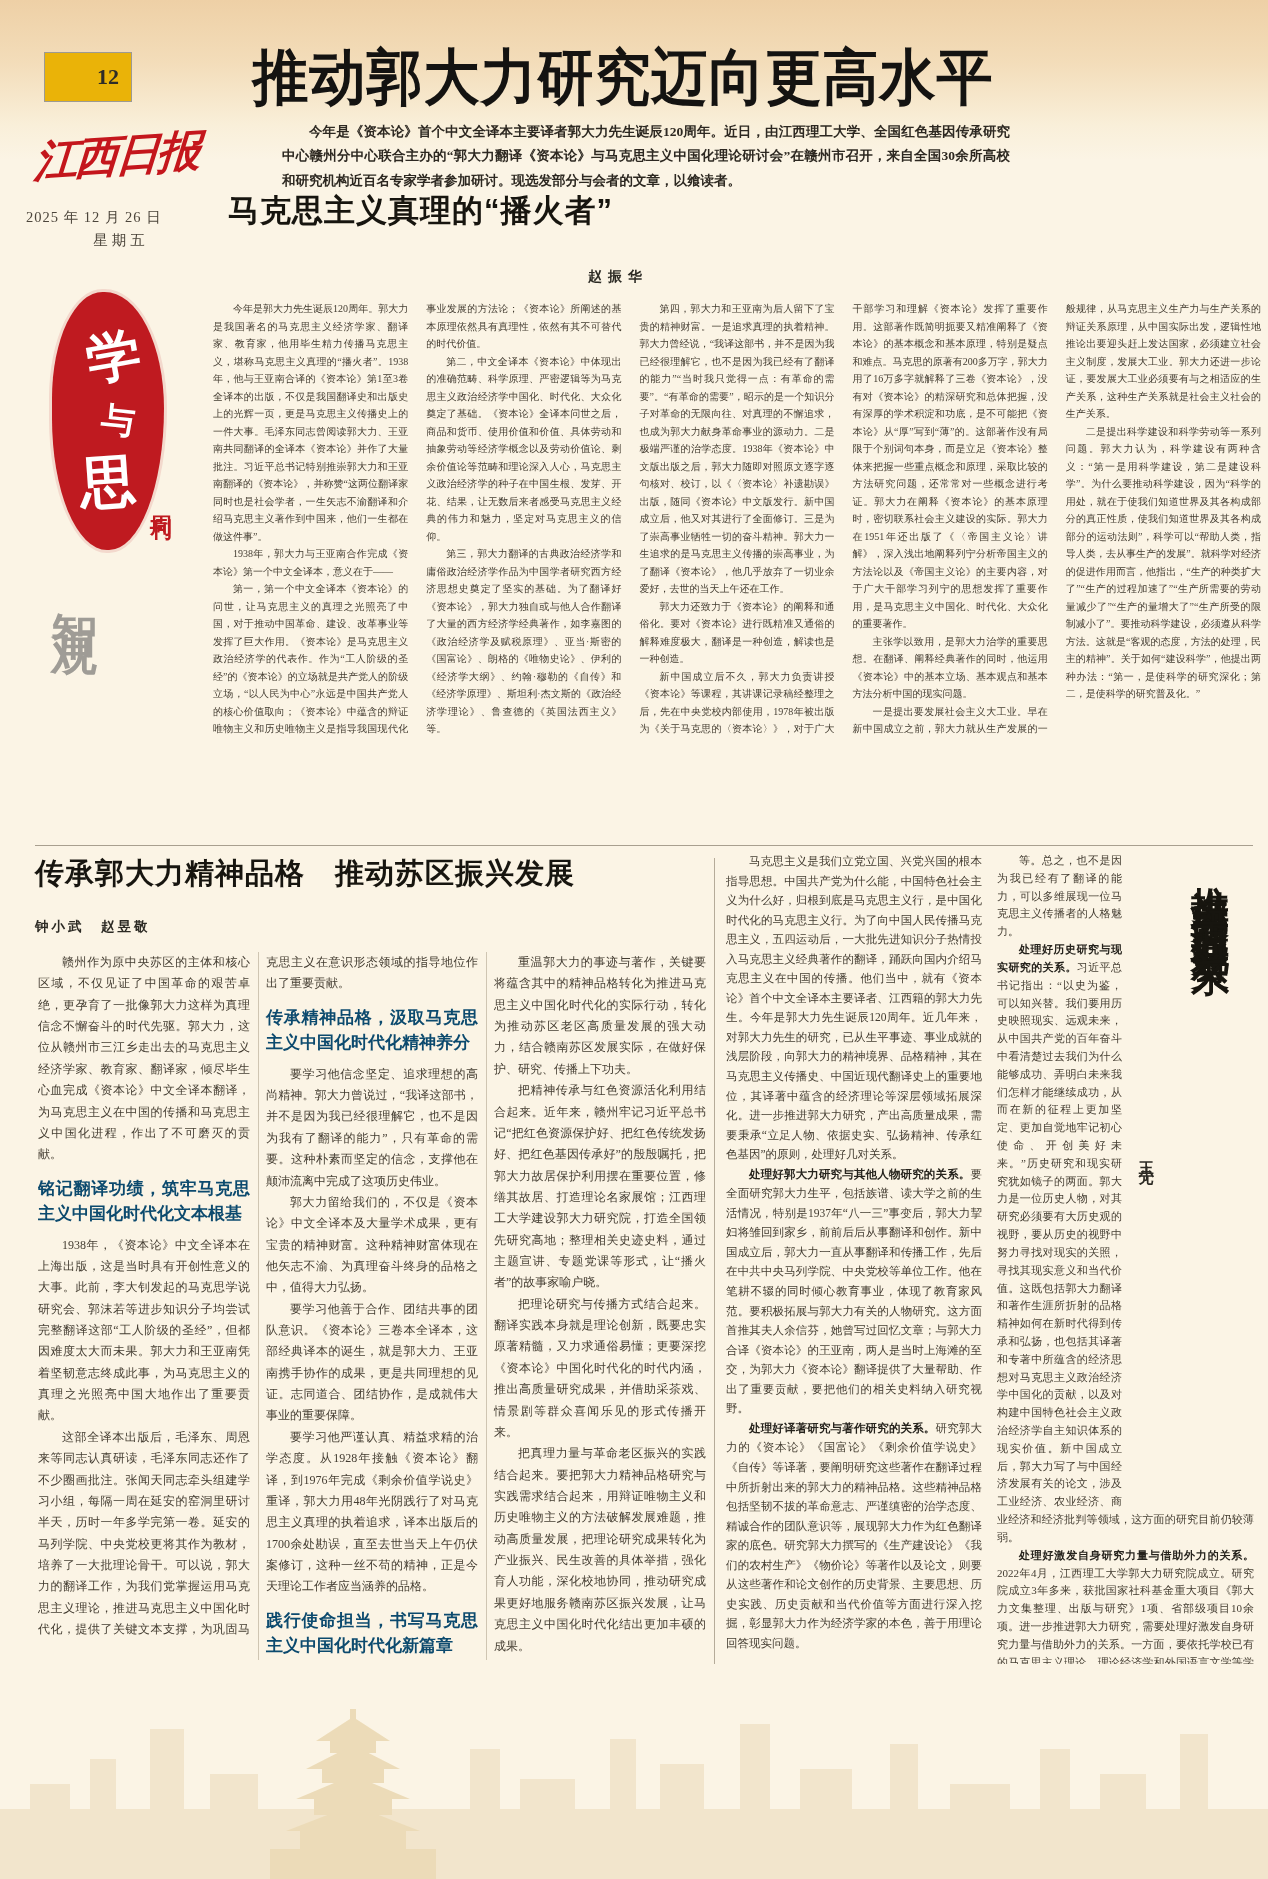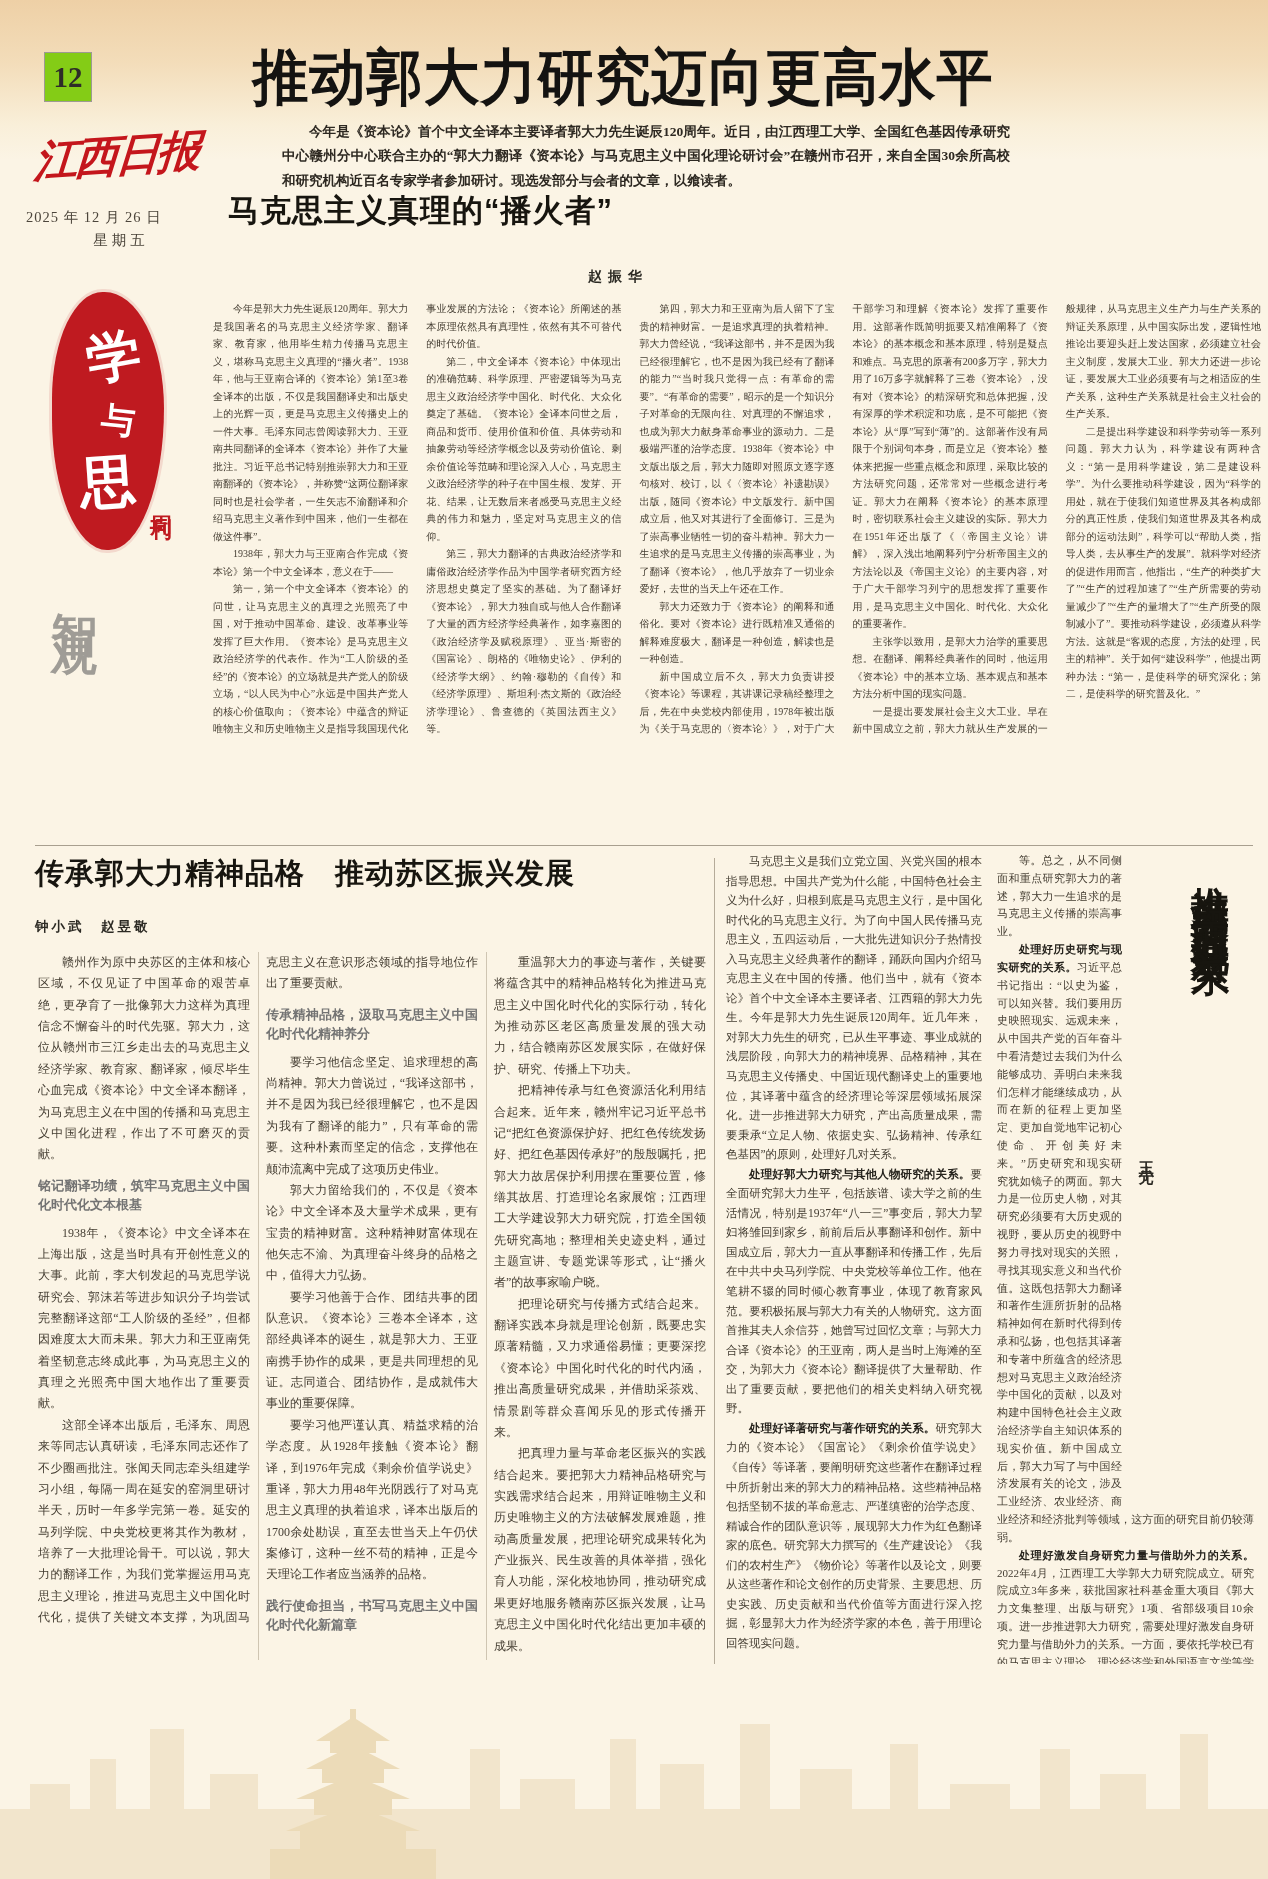--- a/index.html
+++ b/index.html
@@ -7,23 +7,23 @@
   #paper{
     position:relative;width:1268px;height:1879px;margin:0 auto;
     background:#fbf4e5;overflow:hidden;
     font-family:"Liberation Serif","DejaVu Serif",serif;color:#3a342c;
   }
   #topband{position:absolute;left:0;top:0;width:1268px;height:160px;
     background:linear-gradient(180deg,#eed0a6 0%,#f3ddba 40%,#f9efd9 78%,#fbf4e5 100%);}
   .sans{font-family:"Liberation Sans","DejaVu Sans",sans-serif;}
 
   
-  #pagenum{position:absolute;left:44px;top:52px;width:46px;height:48px;background:#84cc16;
+  #pagenum{position:absolute;left:44px;top:52px;width:46px;height:48px;background:#eab308;
     border:1px solid #9d9a92;display:flex;align-items:center;justify-content:center;
-    font-size:29px;font-weight:bold;color:#2e2c28;}
+    font-size:22px;font-weight:bold;color:#2e2c28;padding-left:40px;}
   #headline{position:absolute;left:228px;top:38px;width:790px;text-align:center;
     font-size:56px;font-weight:900;letter-spacing:1px;color:#141311;white-space:nowrap;
     transform:scaleY(1.08);transform-origin:top;}
   #masthead{position:absolute;left:34px;top:126px;width:190px;
     font-size:44px;font-weight:900;color:#c4161c;letter-spacing:-3px;white-space:nowrap;
     transform:rotate(-4deg) skewX(-8deg);font-style:italic;}
   #dateblock{position:absolute;left:26px;top:208px;width:190px;text-align:left;
     font-size:14.5px;color:#4c453b;letter-spacing:1px;}
   #dateblock .d2{text-align:center;margin-top:4px;letter-spacing:4px;}
 
@@ -49,21 +49,21 @@
   #a1-title{position:absolute;left:228px;top:190px;width:780px;text-align:left;
     font-size:31px;font-weight:900;color:#17150f;letter-spacing:1px;}
   #a1-byline{position:absolute;left:228px;top:268px;width:780px;text-align:center;
     font-size:14px;font-weight:700;letter-spacing:6px;color:#2c2a24;}
   #a1-body{position:absolute;left:206px;top:300px;width:1048px;height:534px;overflow:hidden;
     column-count:5;column-gap:18px;
     font-size:10px;line-height:1.75;text-align:justify;color:#433c31;margin-left:7px;}
   .body p{margin:0;text-indent:2em;}
   .body p b{font-family:"Liberation Sans","DejaVu Sans",sans-serif;color:#26231d;}
   .body h4.subhead{font-family:"Liberation Sans","DejaVu Sans",sans-serif;
-    font-size:13px;font-weight:800;color:#737373;margin:10px 0 8px;text-indent:0;line-height:1.5;}
+    font-size:17px;font-weight:800;color:#0c4a6e;margin:10px 0 8px;text-indent:0;line-height:1.5;}
 
   
   .hrule{position:absolute;height:1px;background:#a89f8f;}
   .vrule{position:absolute;width:1px;background:#b5ab99;}
 
   
   #a2-title{position:absolute;left:35px;top:854px;width:672px;text-align:left;
     font-size:29px;font-weight:900;color:#17150f;letter-spacing:1px;white-space:nowrap;}
   #a2-byline{position:absolute;left:35px;top:918px;width:672px;
     font-size:13.5px;font-weight:700;letter-spacing:3px;color:#2c2a24;}
@@ -156,21 +156,21 @@
         <p>马克思主义是我们立党立国、兴党兴国的根本指导思想。中国共产党为什么能，中国特色社会主义为什么好，归根到底是马克思主义行，是中国化时代化的马克思主义行。为了向中国人民传播马克思主义，五四运动后，一大批先进知识分子热情投入马克思主义经典著作的翻译，踊跃向国内介绍马克思主义在中国的传播。他们当中，就有《资本论》首个中文全译本主要译者、江西籍的郭大力先生。今年是郭大力先生诞辰120周年。近几年来，对郭大力先生的研究，已从生平事迹、事业成就的浅层阶段，向郭大力的精神境界、品格精神，其在马克思主义传播史、中国近现代翻译史上的重要地位，其译著中蕴含的经济理论等深层领域拓展深化。进一步推进郭大力研究，产出高质量成果，需要秉承“立足人物、依据史实、弘扬精神、传承红色基因”的原则，处理好几对关系。</p>
         <p><b>处理好郭大力研究与其他人物研究的关系。</b>要全面研究郭大力生平，包括族谱、读大学之前的生活情况，特别是1937年“八一三”事变后，郭大力挈妇将雏回到家乡，前前后后从事翻译和创作。新中国成立后，郭大力一直从事翻译和传播工作，先后在中共中央马列学院、中央党校等单位工作。他在笔耕不辍的同时倾心教育事业，体现了教育家风范。要积极拓展与郭大力有关的人物研究。这方面首推其夫人余信芬，她曾写过回忆文章；与郭大力合译《资本论》的王亚南，两人是当时上海滩的至交，为郭大力《资本论》翻译提供了大量帮助、作出了重要贡献，要把他们的相关史料纳入研究视野。</p>
         <p><b>处理好译著研究与著作研究的关系。</b>研究郭大力的《资本论》《国富论》《剩余价值学说史》《自传》等译著，要阐明研究这些著作在翻译过程中所折射出来的郭大力的精神品格。这些精神品格包括坚韧不拔的革命意志、严谨缜密的治学态度、精诚合作的团队意识等，展现郭大力作为红色翻译家的底色。研究郭大力撰写的《生产建设论》《我们的农村生产》《物价论》等著作以及论文，则要从这些著作和论文创作的历史背景、主要思想、历史实践、历史贡献和当代价值等方面进行深入挖掘，彰显郭大力作为经济学家的本色，善于用理论回答现实问题。</p>
       </div>
     <div id="a3-colB" class="body">
       <div id="a3-titlestrip">
         <div id="a3-vtitle">推进郭大力研究需处理好几对关系</div>
         <div id="a3-byline">王小元</div>
       </div>
       <div id="a3-colB-flow">
-          <p>等。总之，从不同侧面和重点研究郭大力的著述，郭大力一生追求的是马克思主义传播的崇高事业。</p>
+          <p>等。总之，也不是因为我已经有了翻译的能力，可以多维展现一位马克思主义传播者的人格魅力。</p>
           <p><b>处理好历史研究与现实研究的关系。</b>习近平总书记指出：“以史为鉴，可以知兴替。我们要用历史映照现实、远观未来，从中国共产党的百年奋斗中看清楚过去我们为什么能够成功、弄明白未来我们怎样才能继续成功，从而在新的征程上更加坚定、更加自觉地牢记初心使命、开创美好未来。”历史研究和现实研究犹如镜子的两面。郭大力是一位历史人物，对其研究必须要有大历史观的视野，要从历史的视野中努力寻找对现实的关照，寻找其现实意义和当代价值。这既包括郭大力翻译和著作生涯所折射的品格精神如何在新时代得到传承和弘扬，也包括其译著和专著中所蕴含的经济思想对马克思主义政治经济学中国化的贡献，以及对构建中国特色社会主义政治经济学自主知识体系的现实价值。新中国成立后，郭大力写了与中国经济发展有关的论文，涉及工业经济、农业经济、商业经济和经济批判等领域，这方面的研究目前仍较薄弱。</p>
           <p><b>处理好激发自身研究力量与借助外力的关系。</b>2022年4月，江西理工大学郭大力研究院成立。研究院成立3年多来，获批国家社科基金重大项目《郭大力文集整理、出版与研究》1项、省部级项目10余项。进一步推进郭大力研究，需要处理好激发自身研究力量与借助外力的关系。一方面，要依托学校已有的马克思主义理论、理论经济学和外国语言文学等学科，努力打造新型交叉学科团队，有效聚集校内一批长期从事郭大力研究的学术骨干力量，发挥内生效应。另一方面，要继续强化开放合作，取得更好的学术成果。</p>
         </div>
     </div>
   </div>
 
   <svg id="skyline" viewBox="0 0 1268 190" preserveAspectRatio="none">
     <g fill="#f1e2c6">
       <rect x="0" y="120" width="1268" height="70"></rect>
       <rect x="30" y="95" width="40" height="95"></rect>

